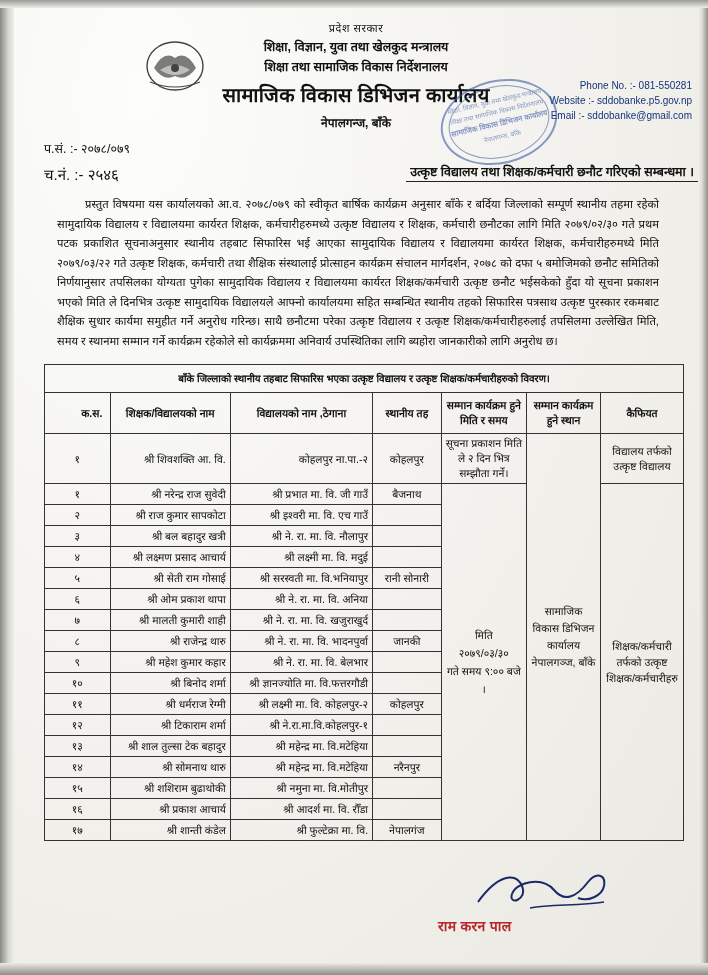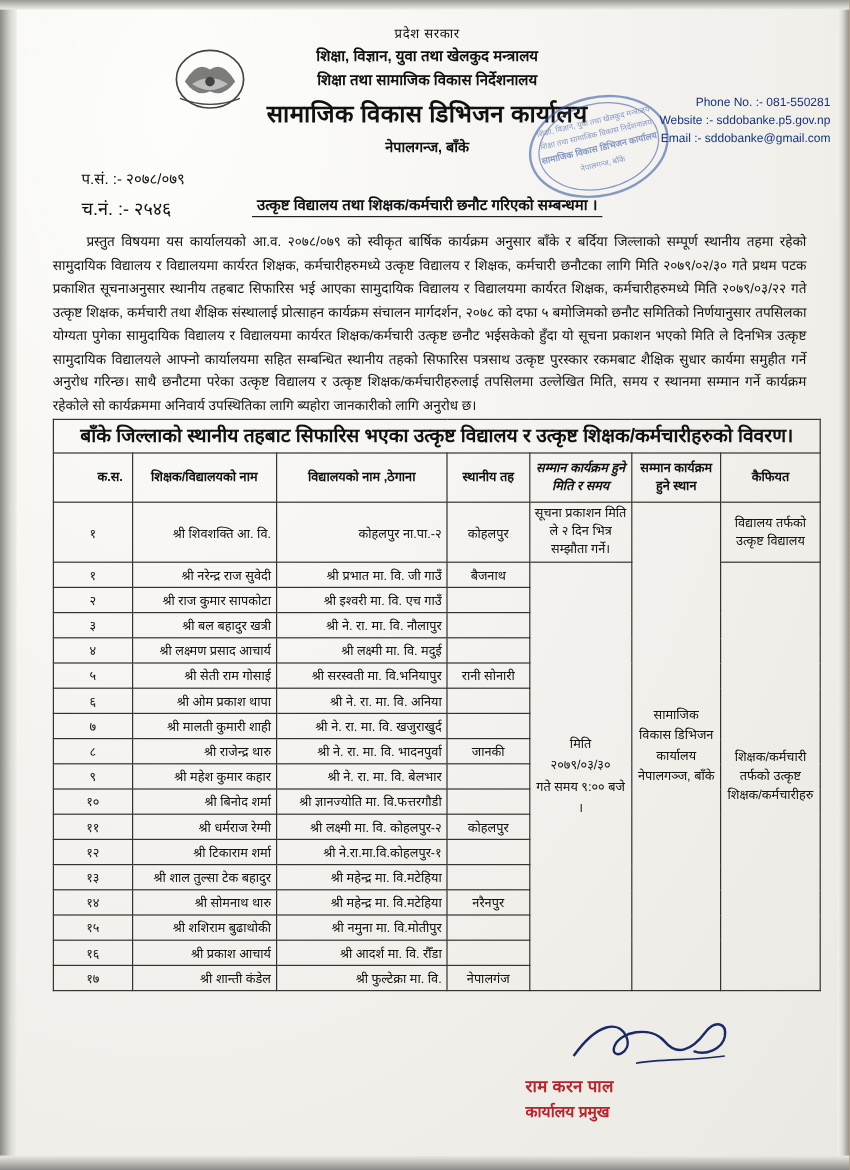--- a/index.html
+++ b/index.html
@@ -63,58 +63,58 @@
     position:absolute;inset:0;border:2px solid #2b4fa0;border-radius:50%;
   }
   .stamp .ring2{
     position:absolute;left:8px;top:6px;right:8px;bottom:6px;border:1px solid #2b4fa0;border-radius:50%;
   }
   .stamp .t1{position:absolute;left:0;right:0;top:16px;text-align:center;font-size:6.5px;color:#2b4fa0;}
   .stamp .t2{position:absolute;left:0;right:0;top:27px;text-align:center;font-size:6.5px;color:#2b4fa0;}
   .stamp .t3{position:absolute;left:0;right:0;top:38px;text-align:center;font-size:7.5px;color:#2b4fa0;font-weight:bold;}
   .stamp .t4{position:absolute;left:0;right:0;top:52px;text-align:center;font-size:6.5px;color:#2b4fa0;}
 
-  .refs{position:absolute;left:30px;top:128px;font-size:12.5px;line-height:26px;color:#111;margin-left:24px;}
+  .refs{position:absolute;left:30px;top:128px;font-size:12.5px;line-height:26px;color:#111;}
   .refs .num{font-size:15px;}
 
   
   .subject{
-    text-align:center;margin-top:4px;
+    text-align:right;margin-top:4px;
   }
   .subject .s1{
     display:inline-block;font-size:12.5px;font-weight:bold;
     border-bottom:1px solid #222;padding:0 4px 1px 4px;color:#111;
   }
   .subject .s2{font-size:10.5px;margin-top:4px;color:#111;}
 
   
   .body{
     margin:12px 26px 0 30px;
     font-size:11.3px;line-height:19.5px;text-align:justify;color:#111;
   }
-  .body p{margin:0;text-indent:28px;}
+  .body p{margin:13px;text-indent:28px;}
   .tapasil{margin:10px 0 4px 30px;font-size:11.5px;color:#111;}
 
   
   table{
     border-collapse:collapse;margin:0 18px 0 30px;width:640px;
     font-size:10.6px;color:#111;background:transparent;
   }
   th,td{border:1px solid #333;padding:2px 4px;vertical-align:middle;}
   .tbl-title{
-    text-align:center;font-weight:bold;font-size:16px;padding:6px 4px;
+    text-align:center;font-weight:bold;font-size:10px;padding:6px 4px;
   }
   thead th{font-weight:bold;text-align:center;line-height:15px;padding:5px 3px;}
   td.c{text-align:center;}
   td.l{text-align:right;}
   .col-sn{width:34px;padding-left:32px;}
   .col-name{width:150px;}
   .col-school{width:160px;}
   .col-level{width:74px;}
-  .col-prog{width:92px;font-style:italic;}
+  .col-prog{width:92px;}
   .col-place{width:78px;}
   .col-remark{width:92px;}
   .rowh{height:21px;}
 
   
   .sig{
     position:absolute;right:30px;bottom:28px;text-align:left;width:230px;
   }
   .sig .scribble{height:44px;position:relative;}
   .sig .nm{font-size:14px;font-weight:bold;color:#b8242b;letter-spacing:.3px;}
@@ -314,17 +314,16 @@
           </tr>
         </tbody>
     </table>
 
     <div class="sig">
       <svg class="scribble" viewBox="0 0 230 44">
         <path d="M40 34 C60 6, 78 4, 84 18 C90 32, 70 38, 74 26 C78 14, 104 8, 116 22 C126 34, 138 30, 150 14 C158 4, 168 6, 166 18 C164 28, 150 34, 140 30" fill="none" stroke="#1b2a66" stroke-width="2"></path>
         <path d="M92 40 C112 36, 140 38, 166 34" fill="none" stroke="#1b2a66" stroke-width="1.4"></path>
       </svg>
       <div class="nm">राम करन पाल</div>
-      <div class="ps">कार्यालय प्रमुख</div>
     </div>
 
   </div>
 </div>
 
 </body></html>

